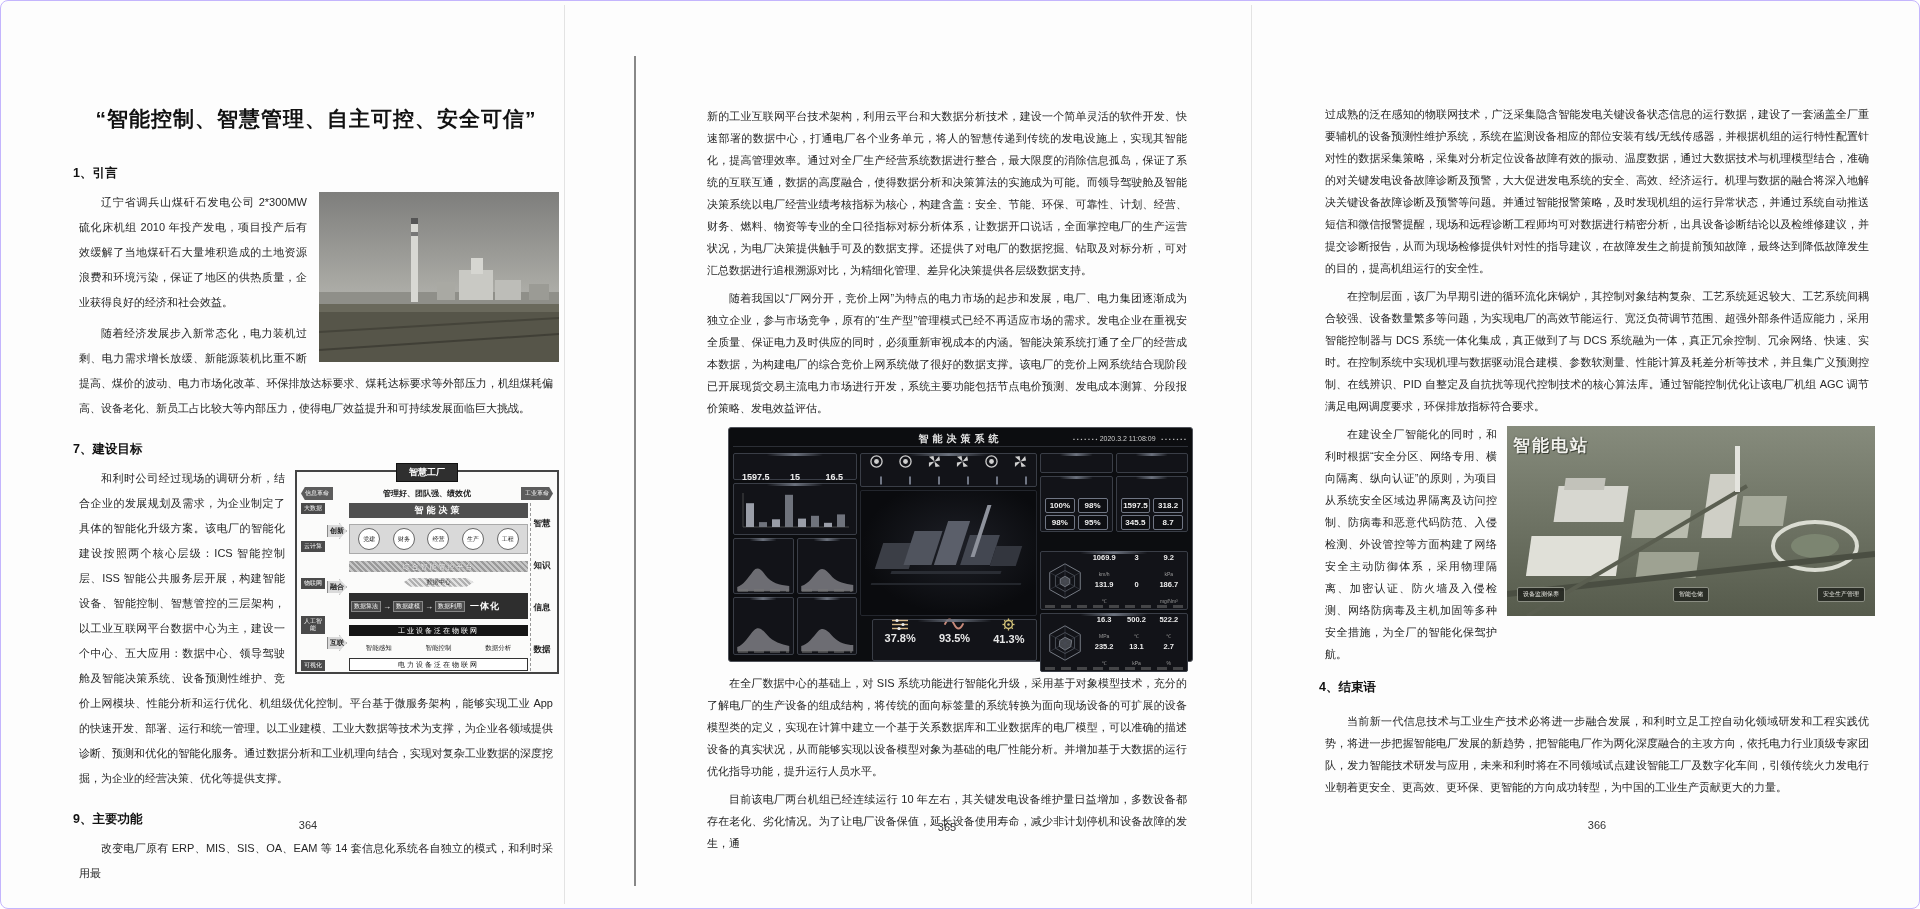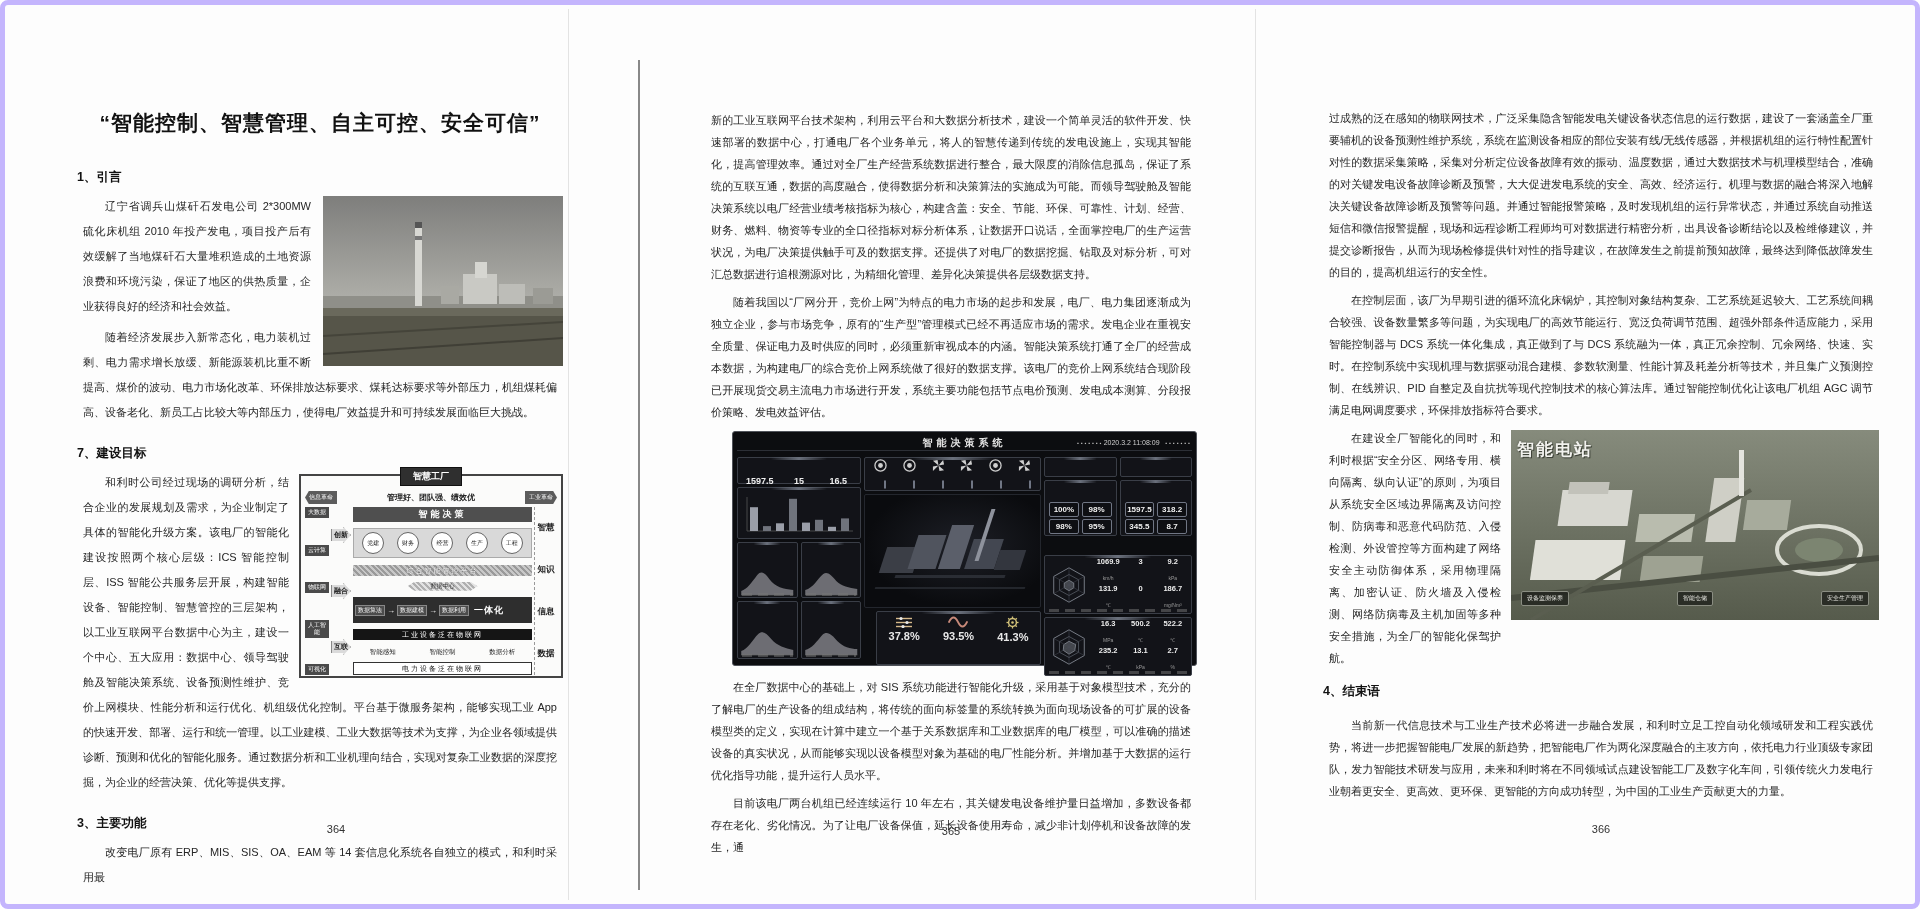--- a/index.html
+++ b/index.html
@@ -1,16 +1,16 @@
 <!DOCTYPE html>
 <html><head>
 <meta charset="utf-8">
 <style>
   html,body{margin:0;padding:0;background:#ffffff;}
-  .canvas{position:relative;width:1920px;height:909px;background:#fdfdfd;border:5px solid #c4b5fd;
+  .canvas{position:relative;width:1920px;height:909px;background:#fdfdfd;border:1px solid #c4b5fd;
           border-radius:8px;box-sizing:border-box;overflow:hidden;
           font-family:"Liberation Sans", sans-serif;color:#222;padding-left:16px;}
   .vrule{position:absolute;top:4px;bottom:4px;width:1px;background:#e3e3e3;}
   .binding{position:absolute;width:2px;background:#4a4a4a;opacity:.65;}
 
   .page{position:absolute;text-align:justify;}
   .doc-title{font-weight:bold;font-size:21px;text-align:center;color:#111;letter-spacing:1px;line-height:24px;}
   .h{font-weight:bold;font-size:12.5px;color:#111;margin:14px 0 8px 0;text-align:left;}
   p.body{margin:6px;font-size:11px;color:#262626;text-align:justify;}
   .lh25 p.body{line-height:25px;}
@@ -205,24 +205,24 @@
             <span class="dg-ritem">智慧</span>
             <span class="dg-ritem">知识</span>
             <span class="dg-ritem">信息</span>
             <span class="dg-ritem">数据</span>
           </div>
         </div>
       </div>
       <p class="body indent">和利时公司经过现场的调研分析，结合企业的发展规划及需求，为企业制定了具体的智能化升级方案。该电厂的智能化建设按照两个核心层级：ICS 智能控制层、ISS 智能公共服务层开展，构建智能设备、智能控制、智慧管控的三层架构，以工业互联网平台数据中心为主，建设一个中心、五大应用：数据中心、领导驾驶舱及智能决策系统、设备预测性维护、竞价上网模块、性能分析和运行优化、机组级优化控制。平台基于微服务架构，能够实现工业 App 的快速开发、部署、运行和统一管理。以工业建模、工业大数据等技术为支撑，为企业各领域提供诊断、预测和优化的智能化服务。通过数据分析和工业机理向结合，实现对复杂工业数据的深度挖掘，为企业的经营决策、优化等提供支撑。</p>
     </div>
 
-    <div class="h">3、主要功能</div>
+    <div class="h">9、主要功能</div>
     <p class="body indent">改变电厂原有 ERP、MIS、SIS、OA、EAM 等 14 套信息化系统各自独立的模式，和利时采用最</p>
   </div>
-  <div class="pageno" style="left:88px;width:486px;top:818px;">364</div>
+  <div class="pageno" style="left:64px;width:486px;top:818px;">364</div>
 
   <div class="page lh22" style="left:700px;top:98px;width:492px;">
     <p class="body">新的工业互联网平台技术架构，利用云平台和大数据分析技术，建设一个简单灵活的软件开发、快速部署的数据中心，打通电厂各个业务单元，将人的智慧传递到传统的发电设施上，实现其智能化，提高管理效率。通过对全厂生产经营系统数据进行整合，最大限度的消除信息孤岛，保证了系统的互联互通，数据的高度融合，使得数据分析和决策算法的实施成为可能。而领导驾驶舱及智能决策系统以电厂经营业绩考核指标为核心，构建含盖：安全、节能、环保、可靠性、计划、经营、财务、燃料、物资等专业的全口径指标对标分析体系，让数据开口说话，全面掌控电厂的生产运营状况，为电厂决策提供触手可及的数据支撑。还提供了对电厂的数据挖掘、钻取及对标分析，可对汇总数据进行追根溯源对比，为精细化管理、差异化决策提供各层级数据支持。</p>
     <p class="body indent">随着我国以“厂网分开，竞价上网”为特点的电力市场的起步和发展，电厂、电力集团逐渐成为独立企业，参与市场竞争，原有的“生产型”管理模式已经不再适应市场的需求。发电企业在重视安全质量、保证电力及时供应的同时，必须重新审视成本的内涵。智能决策系统打通了全厂的经营成本数据，为构建电厂的综合竞价上网系统做了很好的数据支撑。该电厂的竞价上网系统结合现阶段已开展现货交易主流电力市场进行开发，系统主要功能包括节点电价预测、发电成本测算、分段报价策略、发电效益评估。</p>
 
     <figure class="dash" style="margin-top:8px;">
       <div class="dash-head">
         <span class="dash-dots">▪▪▪▪▪▪▪</span>
         <span class="dash-title">智能决策系统</span>
         <span class="dash-time">
@@ -337,21 +337,21 @@
           <div class="view3d">
             <span class="blk" style="left:18px;top:52px;width:34px;height:26px;background:#3b3e46;"></span>
             <span class="blk" style="left:48px;top:40px;width:28px;height:34px;background:#50545e;"></span>
             <span class="blk" style="left:80px;top:30px;width:22px;height:44px;background:#5b5f6a;"></span>
             <span class="blk" style="left:104px;top:44px;width:30px;height:30px;background:#434751;"></span>
             <span class="blk" style="left:132px;top:55px;width:26px;height:20px;background:#33363e;"></span>
             <span class="blk" style="left:118px;top:14px;width:4px;height:52px;background:#8e929c;"></span>
             <span class="blk" style="left:30px;top:80px;width:110px;height:3px;background:#2a2d34;"></span>
             <span class="blk" style="left:10px;top:92px;width:150px;height:2px;background:#23262c;"></span>
           </div>
-          <div class="dp gaugerow" style="height:54px;margin-left:12px;">
+          <div class="dp gaugerow" style="height:42px;margin-left:12px;">
             <span class="gauge">
               <svg viewBox="0 0 18 12" width="18" height="12" style="margin:0 auto;">
                 <line x1="1" y1="2.5" x2="17" y2="2.5" stroke="#d6b98a" stroke-width="1.4"></line>
                   <circle cx="6" cy="2.5" r="1.6" fill="#e8e8e8"></circle>
                 <line x1="1" y1="6.5" x2="17" y2="6.5" stroke="#d6b98a" stroke-width="1.4"></line>
                   <circle cx="12" cy="6.5" r="1.6" fill="#e8e8e8"></circle>
                 <line x1="1" y1="10.5" x2="17" y2="10.5" stroke="#d6b98a" stroke-width="1.4"></line>
                   <circle cx="8" cy="10.5" r="1.6" fill="#e8e8e8"></circle>
               </svg>
               <b>37.8%</b>

